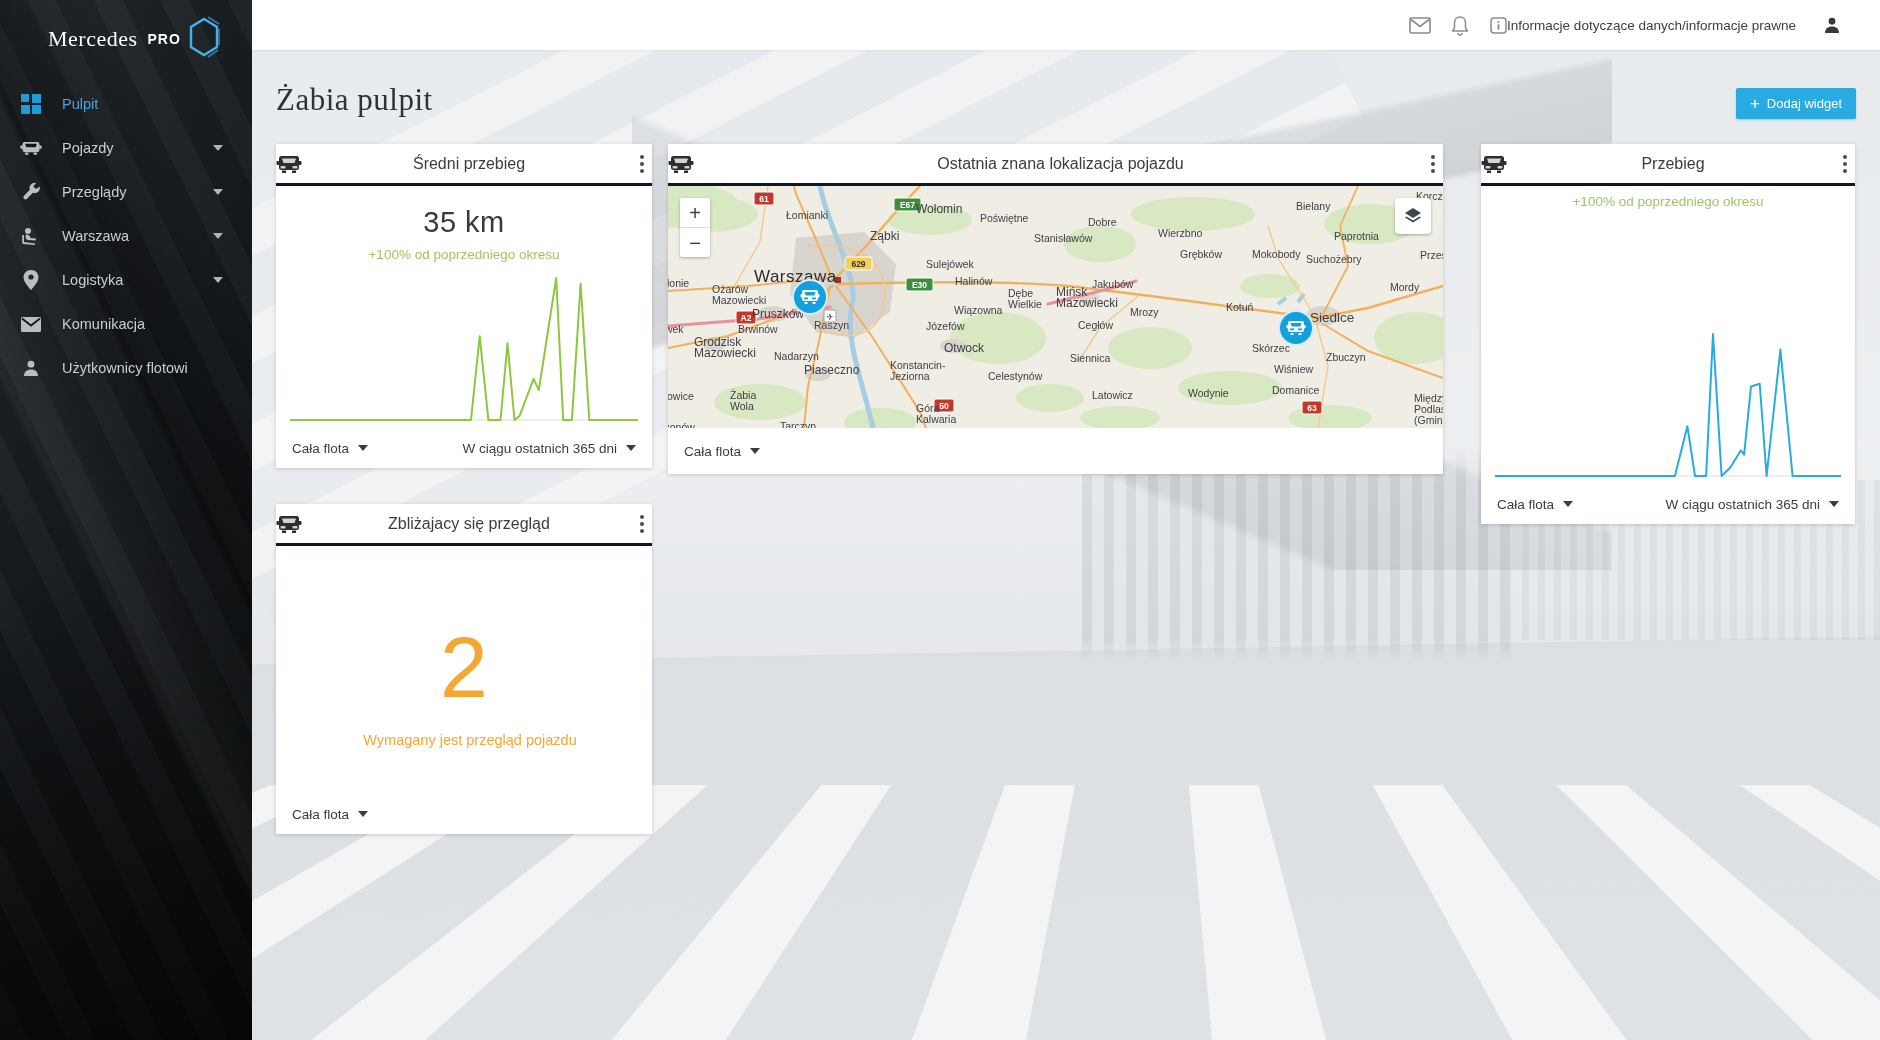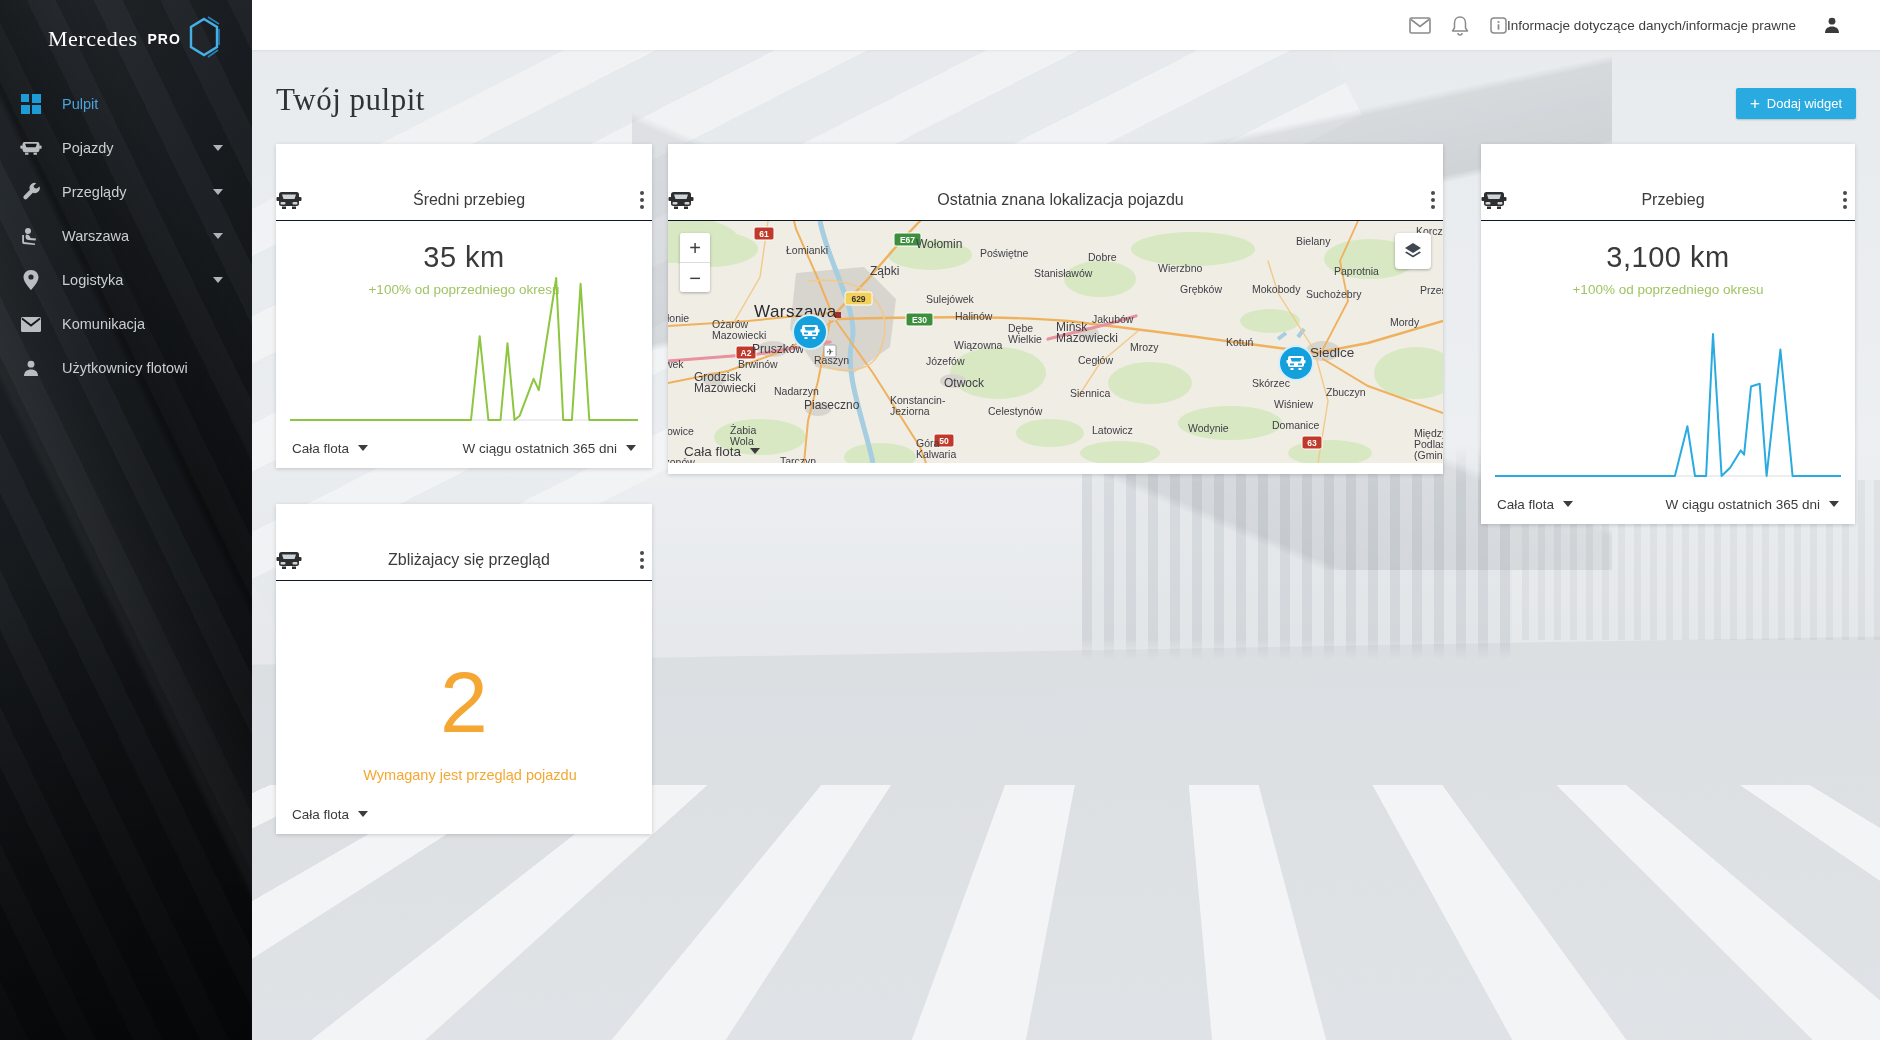--- a/index.html
+++ b/index.html
@@ -54,21 +54,21 @@
   .bd-wash { position:absolute; inset:0; background:rgba(238,241,244,.38); }
 
   .content { position:absolute; inset:0; z-index:5; }
   .page-title { position:absolute; left:24px; top:32px; font-family:"Liberation Serif", serif; font-size:31px; font-weight:normal; color:#2f3237; letter-spacing:.5px; }
   .add-widget { position:absolute; right:24px; top:38px; height:31px; padding:0 14px; background:#29abe2; border:none; border-radius:2px;
     color:#fff; font-size:13px; font-family:"Liberation Sans", sans-serif; display:flex; align-items:center; gap:7px; cursor:pointer; box-shadow:0 1px 2px rgba(0,0,0,.2); }
   .add-widget .plus { font-size:17px; font-weight:normal; line-height:1; margin-top:-1px; }
 
   
   .card { position:absolute; background:#fff; box-shadow:0 1px 4px rgba(0,0,0,.18); }
-  .card-header { height:42px; display:flex; align-items:center; padding:0 0; border-bottom:1px solid #0f172a;margin-top:35px; }
+  .card-header { height:42px; display:flex; align-items:center; padding:0 0; border-bottom:3px solid #0f172a; }
   .card-title { flex:1; text-align:center; font-size:16px; color:#3c3c3c; }
   .van-ic { width:30px; flex:0 0 30px; display:flex; align-items:center; }
   .kebab { width:20px; flex:0 0 20px; display:flex; flex-direction:column; align-items:center; gap:3px; cursor:pointer; padding:4px 0; }
   .kebab i { width:4px; height:4px; border-radius:50%; background:#4a4a4a; }
   .kpi-value { text-align:center; margin-top:20px; font-size:29px; color:#3a3a3a; letter-spacing:.5px; }
   .kpi-delta { text-align:center; margin-top:8px; font-size:13.5px; color:#a0c464; }
   .card-chart { position:absolute; left:0; right:0; bottom:40px; height:160px; }
   .card-footer { position:absolute; left:0; right:0; bottom:0; height:40px; display:flex; align-items:center; justify-content:space-between; padding:0 16px; font-size:13.5px; color:#3c3c3c; }
   .dd { display:flex; align-items:center; gap:9px; cursor:pointer; }
   .dd .tri { width:0; height:0; border-left:5px solid transparent; border-right:5px solid transparent; border-top:6px solid #3c3c3c; }
@@ -220,21 +220,21 @@
     <div class="bd-beam1"></div>
     <div class="bd-struct"></div>
     <div class="bd-ground"></div>
     <div class="bd-building"></div>
     <div class="bd-building2"></div>
     <div class="bd-cross"></div>
     <div class="bd-wash"></div>
   </div>
 
   <div class="content">
-    <h1 class="page-title">Twój pulpit</h1>
+    <h1 class="page-title">Żabia pulpit</h1>
     <button class="add-widget">
       <span class="plus">+</span>
       <span>Dodaj widget</span>
     </button>
 
     <div class="card" id="card-avg">
       <div class="card-header">
         <span class="van-ic">
           <svg width="26" height="20" viewBox="0 0 26 20">
               <rect x="3" y="2" width="20" height="14" rx="2.5" fill="#2e2e2e"></rect>
@@ -498,21 +498,20 @@
               <rect x="16" y="16.5" width="4" height="2.5" fill="#2e2e2e"></rect>
             </svg>
         </span>
         <span class="card-title">Przebieg</span>
         <span class="kebab">
             <i></i>
             <i></i>
             <i></i>
           </span>
       </div>
-      <div class="kpi-value">3,100 km</div>
       <div class="kpi-delta">+100% od poprzedniego okresu</div>
       <div class="card-chart"><svg id="chart-mileage" width="374" height="160" viewBox="0 0 374 160">
             <line x1="14" x2="360" y1="152" y2="152" stroke="#ddd" stroke-width="1"></line>
             <polyline points="14.0,152.0 193.9,152.0 206.4,102.3 214.0,152.0 225.1,152.0 232.0,10.0 240.6,152.0 249.3,143.5 259.7,126.4 263.1,130.7 270.0,62.5 278.7,59.7 285.6,152.0 299.4,25.6 311.6,152.0 360.0,152.0" fill="none" stroke="#29abe2" stroke-width="2" stroke-linejoin="round"></polyline>
           </svg></div>
       <div class="card-footer">
         <span class="dd">
             <span>Cała flota</span>
             <span class="tri"></span>
           </span>

